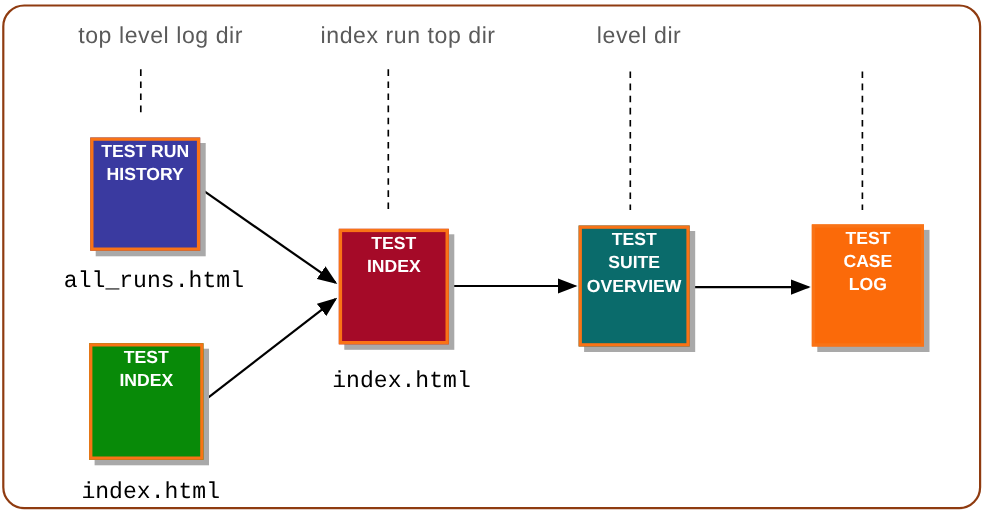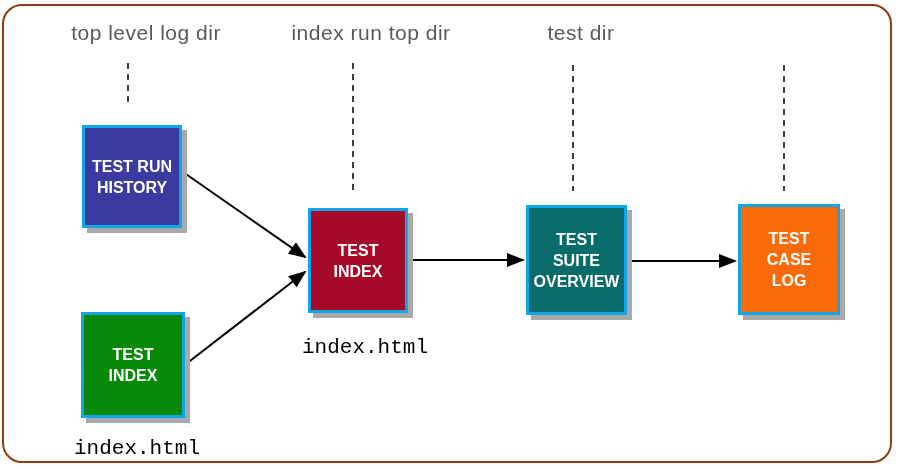--- a/index.html
+++ b/index.html
@@ -29,24 +29,24 @@
     transform: translateX(-50%);
     font-size: 21px;
     letter-spacing: 0.5px;
     color: #5A5A5A;
     white-space: nowrap;
     text-align: center;
   }
   .node {
     position: absolute;
     box-sizing: border-box;
-    border: 3px solid #0ea5e9;
+    border: 3px solid #f97316;
     box-shadow: 5px 5px 0 0 #A9A9A9;
     display: flex;
-    align-items: center;
+    align-items: flex-start;
     justify-content: center;
     text-align: center;
   }
   .node-label {
     color: #ffffff;
     font-weight: bold;
     font-size: 16px;
     line-height: 21px;
     white-space: pre-line;
   }
@@ -78,21 +78,21 @@
     <line x1="784" y1="65" x2="784" y2="191" stroke-width="1.5" stroke-dasharray="6 5" stroke="#000000"></line>
 
     <line x1="183" y1="172" x2="305" y2="257" stroke-width="2" marker-end="url(#arrowhead)" stroke="#000000"></line>
     <line x1="186" y1="364" x2="305" y2="272" stroke-width="2" marker-end="url(#arrowhead)" stroke="#000000"></line>
     <line x1="409" y1="260" x2="523" y2="260" stroke-width="2" marker-end="url(#arrowhead)" stroke="#000000"></line>
     <line x1="628" y1="261" x2="735" y2="261" stroke-width="2" marker-end="url(#arrowhead)" stroke="#000000"></line>
   </svg>
 
   <div class="col-header" style="left:146px">top level log dir</div>
   <div class="col-header" style="left:371px">index run top dir</div>
-  <div class="col-header" style="left:581px">test dir</div>
+  <div class="col-header" style="left:581px">level dir</div>
 
   <div class="node" style="left: 82px; top: 125px; width: 100px; height: 103px; background-color: rgb(58, 58, 160);">
     <div class="node-label">TEST RUN
 HISTORY</div>
   </div>
 
   <div class="node" style="left: 81px; top: 312px; width: 104px; height: 106px; background-color: rgb(8, 138, 8);">
     <div class="node-label">TEST
 INDEX</div>
   </div>
@@ -107,16 +107,17 @@
 SUITE
 OVERVIEW</div>
   </div>
 
   <div class="node" style="left: 738px; top: 204px; width: 102px; height: 111px; background-color: rgb(251, 106, 9);">
     <div class="node-label">TEST
 CASE
 LOG</div>
   </div>
 
+  <div class="file-label" style="left:58px; top:245px">all_runs.html</div>
   <div class="file-label" style="left:302px; top:336px">index.html</div>
   <div class="file-label" style="left:74px; top:437px">index.html</div>
 
 </div>
 
 </body></html>

